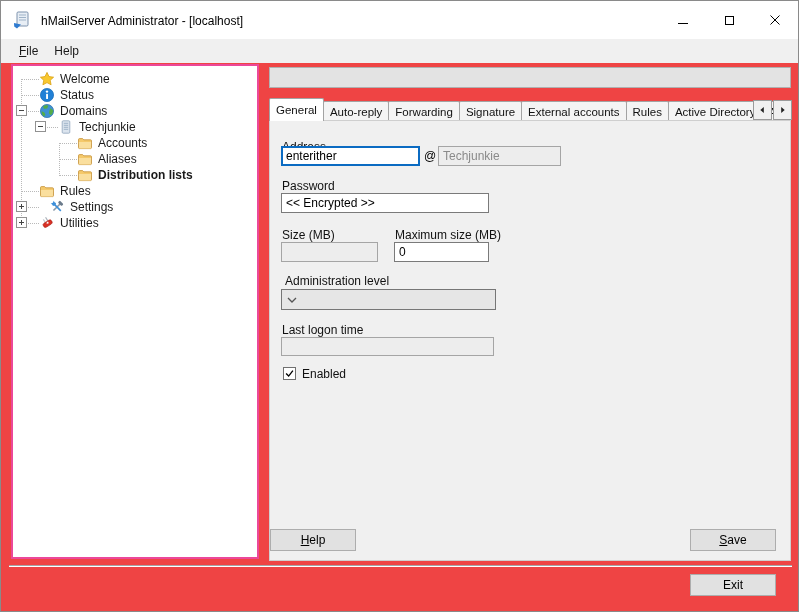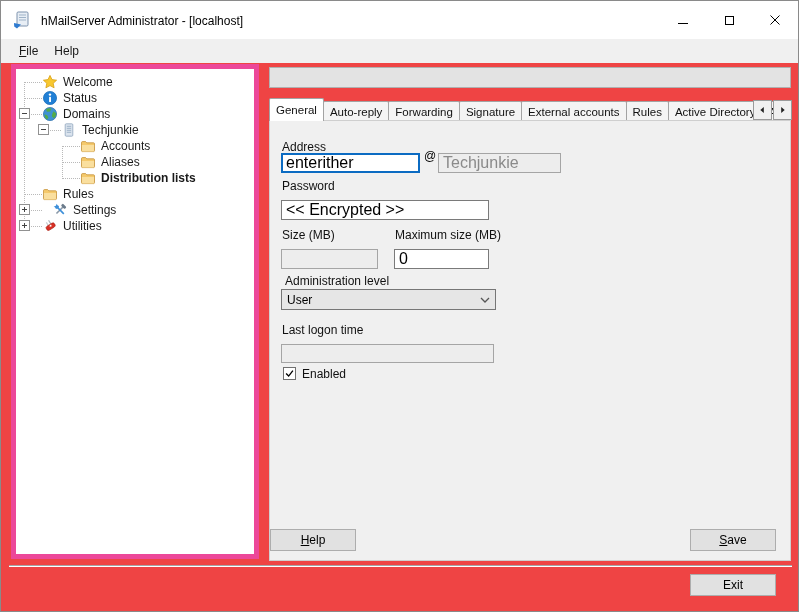--- a/index.html
+++ b/index.html
@@ -15,21 +15,21 @@
   .title-text { position:absolute; left:40px; top:13px; font-size:12px; color:#000; white-space:nowrap; }
   .caption { position:absolute; right:0; top:0; height:38px; display:flex; }
   .cap-btn { width:46px; height:38px; display:flex; align-items:center; justify-content:center; cursor:default; }
   .glyph-min { width:10px; height:0; border-top:1px solid #000; margin-top:6px; }
   .glyph-max { width:9px; height:9px; border:1px solid #000; background:transparent; }
   .cap-btn svg { width:10px; height:10px; }
   
   .menubar { position:absolute; left:0; top:38px; width:100%; height:24px; background:#f0f0f0; display:flex; align-items:center; padding-left:18px; }
   .menu-item { margin-right:16px; color:#1a1a1a; }
   
-  .tree-panel { position:absolute; left:10px; top:63px; width:248px; height:495px; background:#ffffff; border:5px solid #ec4899; overflow:hidden; }
+  .tree-panel { position:absolute; left:10px; top:63px; width:248px; height:495px; background:#ffffff; border:2px solid #ec4899; overflow:hidden; }
   .tree-row { position:absolute; height:16px; display:flex; align-items:center; white-space:nowrap; }
   .tree-row .t-icon { width:16px; height:16px; margin-right:3px; flex:0 0 16px; }
   .tree-row .t-icon svg { width:16px; height:16px; display:block; }
   .tree-label { font-size:12px; color:#1a1a1a; padding:0 2px; }
   .expand-box { position:absolute; width:11px; height:11px; background:#fff; border:1px solid #919191; }
   .expand-box svg { position:absolute; left:1px; top:1px; width:7px; height:7px; }
   .tline { position:absolute; }
   .tline.v { width:0; border-left:1px dotted #b9b9b9; }
   .tline.h { height:0; border-top:1px dotted #b9b9b9; }
   
@@ -46,21 +46,21 @@
   .tab-scroll-btn { position:absolute; top:99px; width:19px; height:20px; background:#f0f0f0; border:1px solid #9a9a9a; display:flex; align-items:center; justify-content:center; z-index:5; }
   .tab-scroll-btn svg { width:7px; height:8px; }
   #tab-scroll-left { left:752px; }
   #tab-scroll-right { left:772px; }
   
   .tab-page { position:absolute; left:268px; top:119px; width:522px; height:441px; background:#f0f0f0; border:1px solid #cfcfcf; z-index:1; }
   
   .flabel { position:absolute; font-size:12px; color:#111; white-space:nowrap; z-index:2; }
   .tinput {
     position:absolute; border:1px solid #7a7a7a; background:#fff; font-family:"Liberation Sans", sans-serif;
-    font-size:16px; color:#000; padding:2px 4px; z-index:2; outline:none;margin-top:7px;
+    font-size:12px; color:#000; padding:2px 4px; z-index:2; outline:none;
   }
   .tinput.focused { border:2px solid #0b6bc2; padding:1px 3px; }
   .tinput.disabled { background:#ededed; border-color:#a5a5a5; color:#8a8a8a; }
   .at-sign { position:absolute; font-size:12px; color:#000; z-index:2; }
   .combo {
     position:absolute; left:280px; top:288px; width:215px; height:21px; background:#e6e6e6;
     border:1px solid #767676; display:flex; align-items:center; padding:0 5px; z-index:2; cursor:default;
   }
   .combo .combo-value { flex:1; font-size:12px; color:#000; }
   .combo svg { width:10px; height:6px; }
@@ -290,21 +290,20 @@
   <span class="flabel" style="left:281px; top:178px;">Password</span>
   <input class="tinput" style="left: 280px; top: 192px; width: 208px; height: 20px;" value="&lt;&lt; Encrypted &gt;&gt;">
 
   <span class="flabel" style="left:281px; top:227px;">Size (MB)</span>
   <span class="flabel" style="left:394px; top:227px;">Maximum size (MB)</span>
   <input class="tinput disabled" style="left: 280px; top: 241px; width: 97px; height: 20px;" disabled="" value="">
   <input class="tinput" style="left: 393px; top: 241px; width: 95px; height: 20px;" value="0">
 
   <span class="flabel" style="left:284px; top:273px;">Administration level</span>
   <div class="combo">
-    <span class="combo-value">User</span>
     <svg viewBox="0 0 10 6">
         <path d="M1 1 L5 5 L9 1" stroke="#555" stroke-width="1.3" fill="none"></path>
       </svg>
   </div>
 
   <span class="flabel" style="left:281px; top:322px;">Last logon time</span>
   <input class="tinput disabled" style="left: 280px; top: 336px; width: 213px; height: 19px;" disabled="" value="">
 
   <div class="checkbox checked" id="enabled-checkbox">
     <svg viewBox="0 0 13 13">

